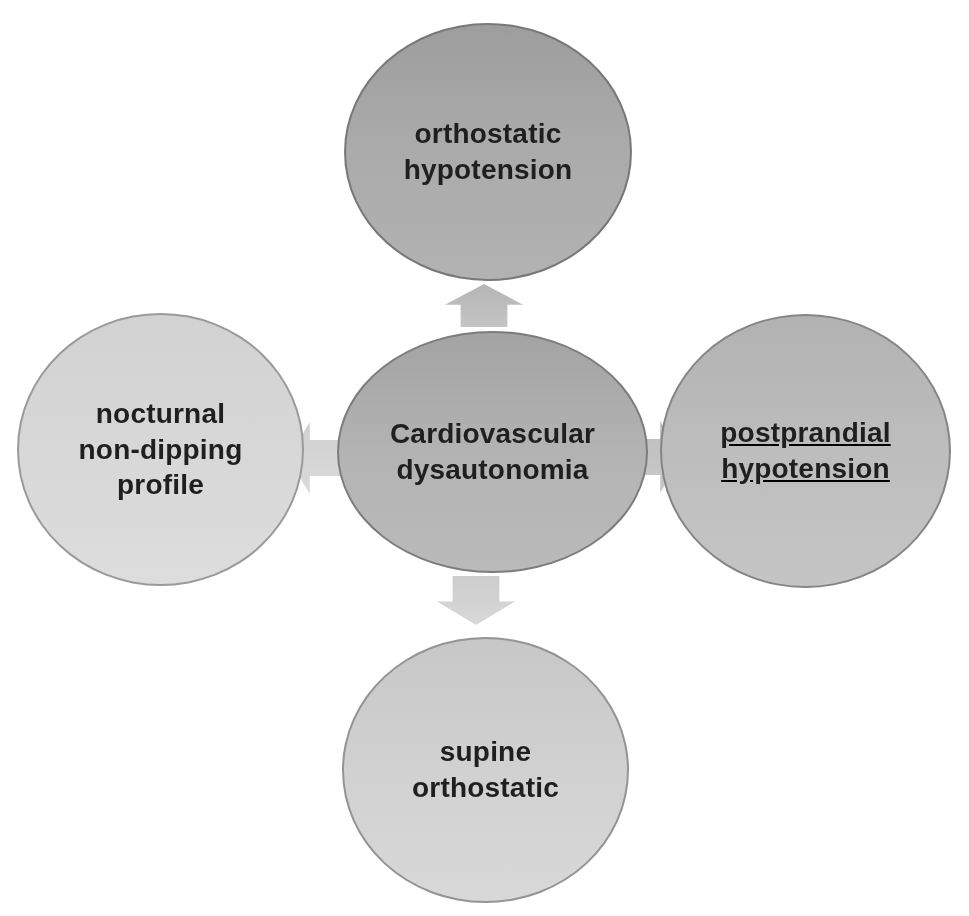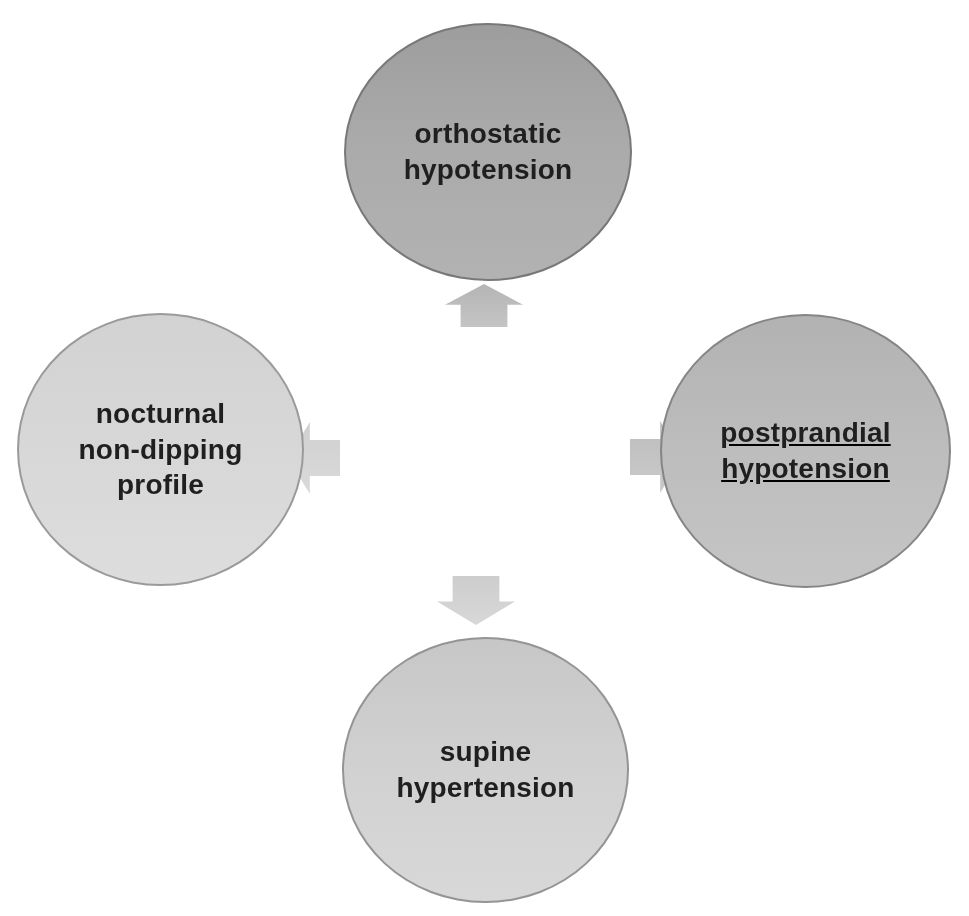--- a/index.html
+++ b/index.html
@@ -104,23 +104,27 @@
 hypotension</span>
   </div>
 
   <div class="node node-right">
     <span class="label">postprandial
 hypotension</span>
   </div>
 
   <div class="node node-bottom">
     <span class="label">supine
-hypertension</span>
+orthostatic</span>
   </div>
 
   <div class="node node-left">
     <span class="label">nocturnal
 non-dipping
 profile</span>
   </div>
 
+  <div class="node node-center">
+    <span class="label">Cardiovascular
+dysautonomia</span>
+  </div>
 
 </div>
 
 </body></html>

